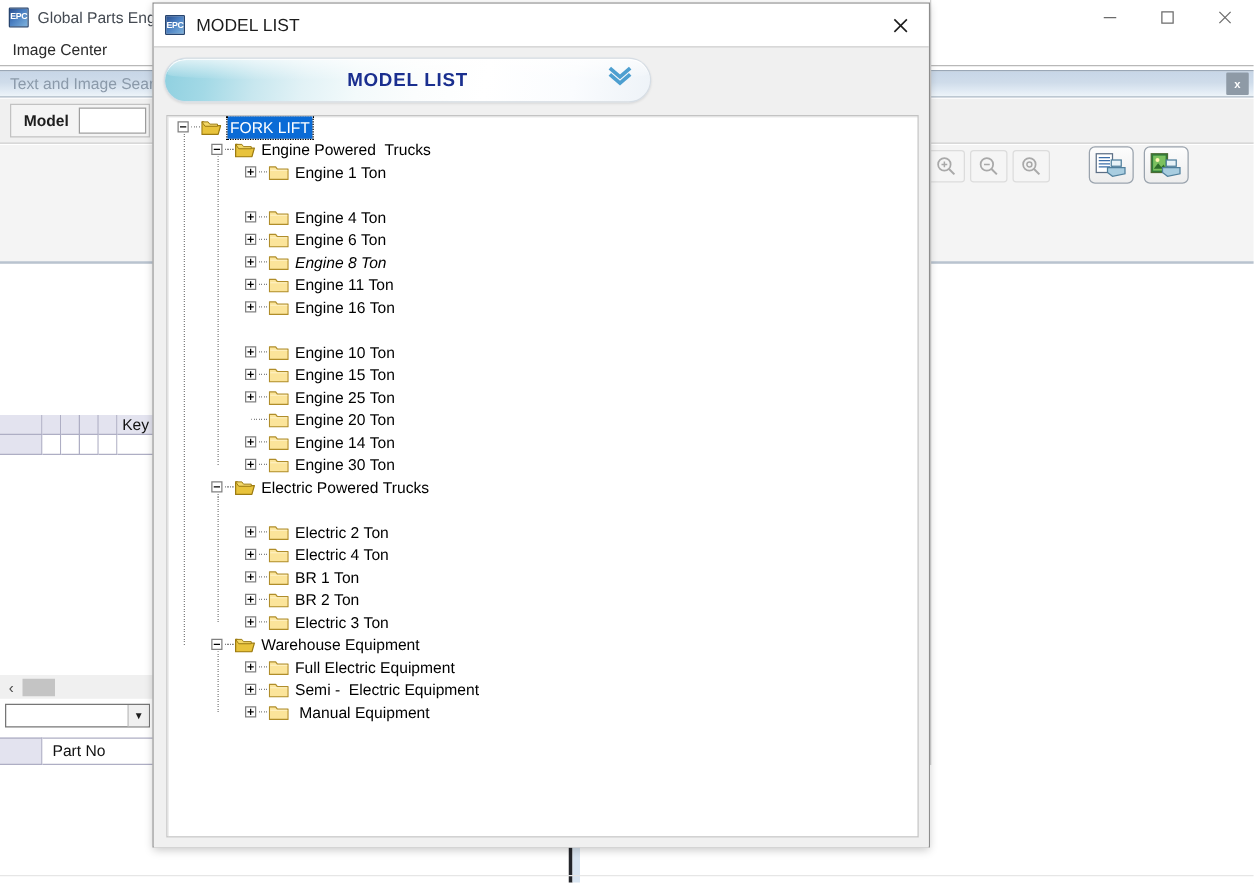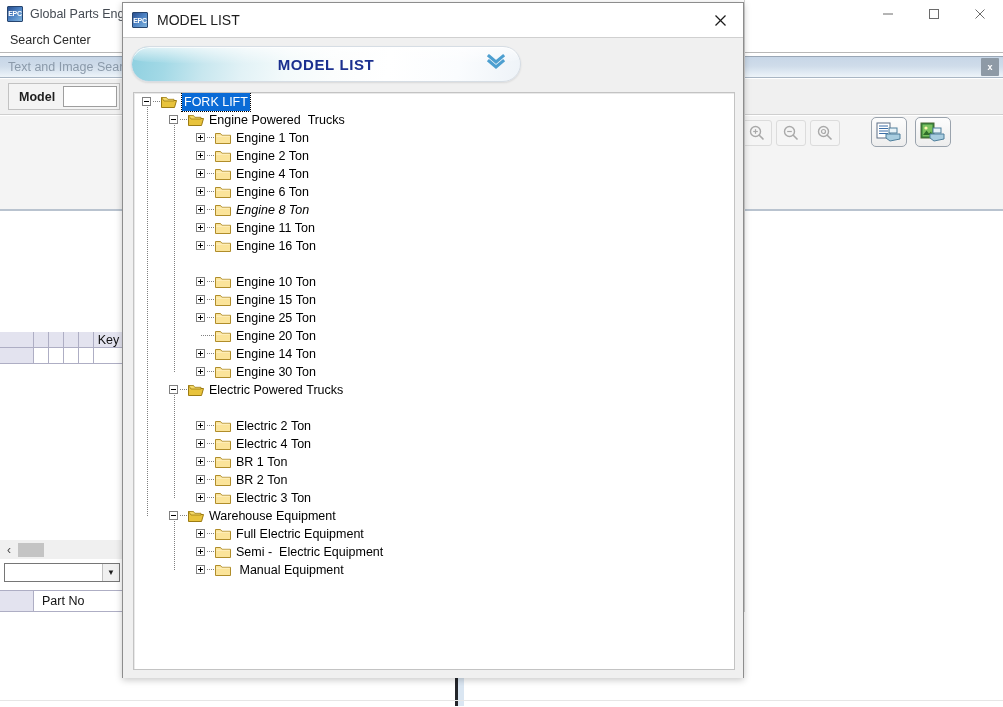--- a/index.html
+++ b/index.html
@@ -290,21 +290,21 @@
         <div class="win-btn">
           <svg width="12" height="12" viewBox="0 0 12 12">
               <line x1="1.5" y1="1.5" x2="10.5" y2="10.5" stroke="#6b6b6b" stroke-width="1"></line>
               <line x1="10.5" y1="1.5" x2="1.5" y2="10.5" stroke="#6b6b6b" stroke-width="1"></line>
             </svg>
         </div>
       </div>
     </div>
 
     <div class="bg-menubar">
-      <div class="menu-item">Search Center</div>
+      <div class="menu-item">Image Center</div>
       <div class="menu-item" style="margin-left:40px">Ba</div>
     </div>
 
     <div class="bg-hr"></div>
 
     <div class="panel-header">
       <div class="panel-header-title">Text and Image Search</div>
       <div class="panel-close-x">x</div>
     </div>
 
@@ -479,36 +479,20 @@
               </div>
               <div class="dotline-h" style="left:73px;top:8px;width:7px"></div>
               <div class="folder" style="left:81px;top:2px">
                 <svg width="16" height="13" viewBox="0 0 16 13">
       <path d="M0.5 2.5 L5.5 2.5 L6.9 4.3 L15.5 4.3 L15.5 12.5 L0.5 12.5 Z" fill="#fbe49a" stroke="#b08d2a" stroke-width="1" stroke-linejoin="round"></path>
       <path d="M1.2 5.2 L14.8 5.2" stroke="#fff3c9" stroke-width="0.9"></path>
     </svg>
               </div>
               <div class="tree-label" style="position:absolute;left:102px;top:0">Engine&nbsp;1&nbsp;Ton</div>
             </div>
-            <div class="tree-row" style="position:absolute;left:0;top:54px;width:100%;">
-              <div class="expander" style="left:62px;top:4px">
-        <svg width="7" height="7" viewBox="0 0 7 7">
-                  <line x1="1" y1="3.5" x2="6" y2="3.5" stroke="#000" stroke-width="1"></line>
-                  <line x1="3.5" y1="1" x2="3.5" y2="6" stroke="#000" stroke-width="1"></line>
-                </svg>
-              </div>
-              <div class="dotline-h" style="left:73px;top:8px;width:7px"></div>
-              <div class="folder" style="left:81px;top:2px">
-                <svg width="16" height="13" viewBox="0 0 16 13">
-      <path d="M0.5 2.5 L5.5 2.5 L6.9 4.3 L15.5 4.3 L15.5 12.5 L0.5 12.5 Z" fill="#fbe49a" stroke="#b08d2a" stroke-width="1" stroke-linejoin="round"></path>
-      <path d="M1.2 5.2 L14.8 5.2" stroke="#fff3c9" stroke-width="0.9"></path>
-    </svg>
-              </div>
-              <div class="tree-label" style="position:absolute;left:102px;top:0">Engine&nbsp;2&nbsp;Ton</div>
-            </div>
             <div class="tree-row" style="position:absolute;left:0;top:72px;width:100%;">
               <div class="expander" style="left:62px;top:4px">
         <svg width="7" height="7" viewBox="0 0 7 7">
                   <line x1="1" y1="3.5" x2="6" y2="3.5" stroke="#000" stroke-width="1"></line>
                   <line x1="3.5" y1="1" x2="3.5" y2="6" stroke="#000" stroke-width="1"></line>
                 </svg>
               </div>
               <div class="dotline-h" style="left:73px;top:8px;width:7px"></div>
               <div class="folder" style="left:81px;top:2px">
                 <svg width="16" height="13" viewBox="0 0 16 13">

